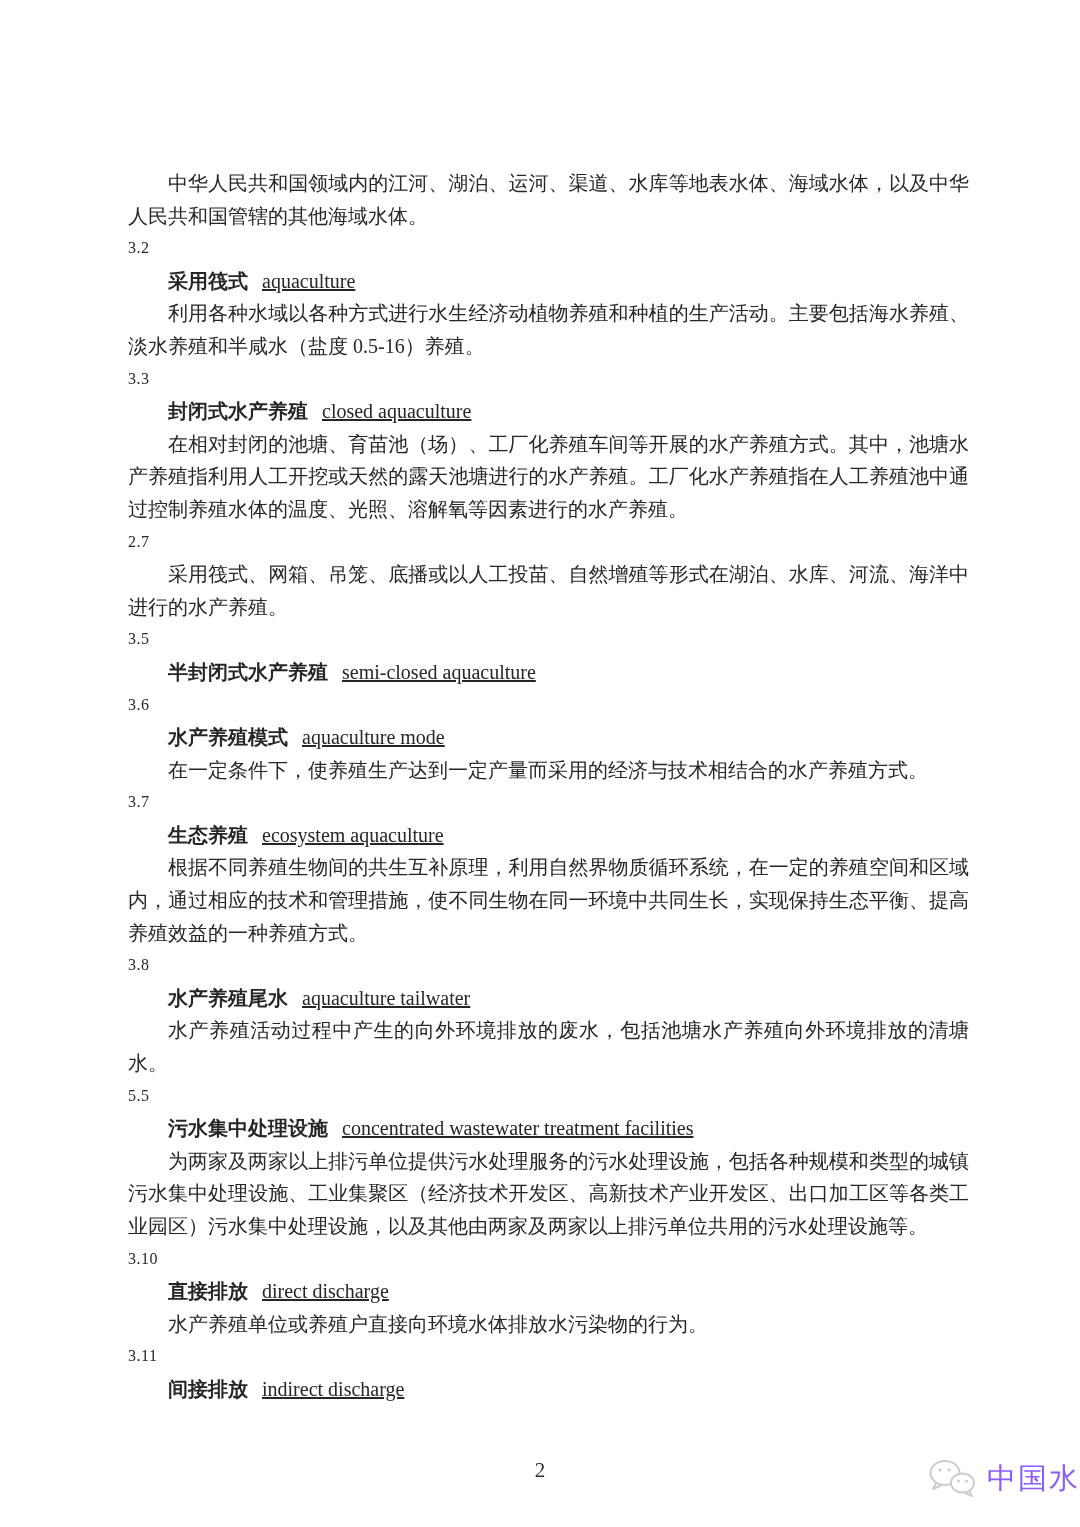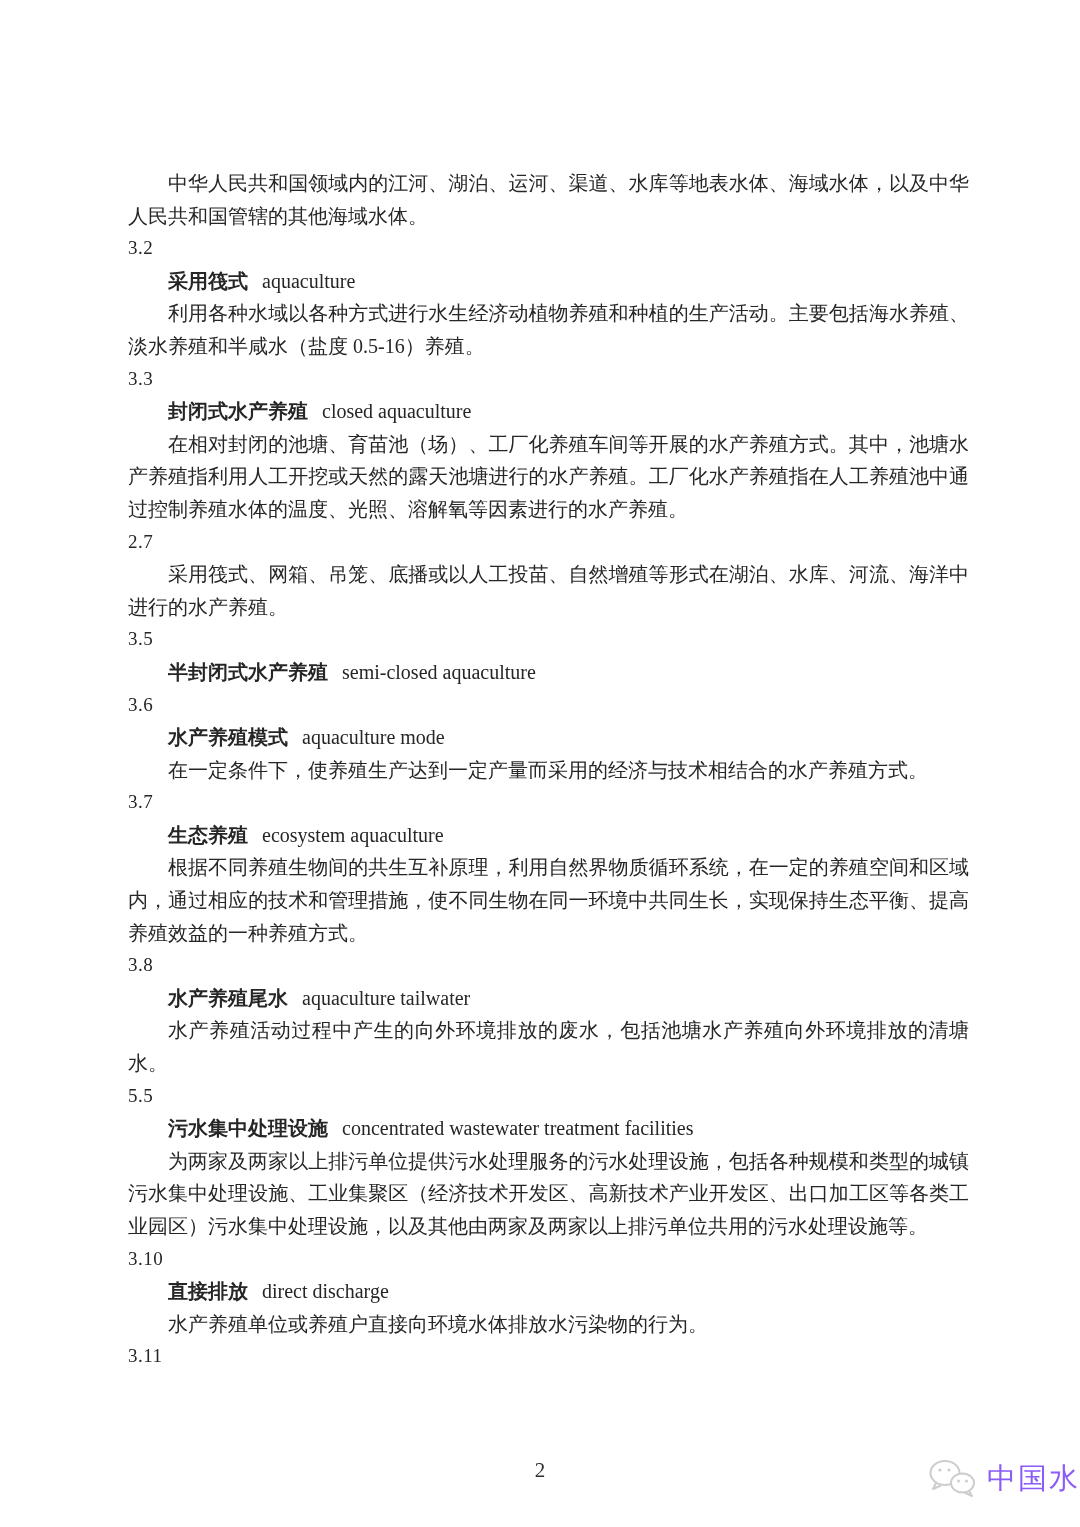--- a/index.html
+++ b/index.html
@@ -15,33 +15,34 @@
   .content {
     position: absolute;
     left: 128px;
     top: 132px;
     width: 841px;
     font-size: 20px;
     line-height: 32.6px;
     margin-top: 35px;
   }
   .sec-num {
-    font-size: 19px;
+    font-size: 16px;
     letter-spacing: 0.5px;
   }
   .term-line {
     padding-left: 40px; 
     white-space: nowrap;
   }
   .term-zh {
     font-weight: 700;
   }
   .term-en {
     margin-left: 14px;
     font-weight: 400;
+    text-decoration: underline;
   }
   p.def {
     margin: 0;
     text-indent: 40px; 
     text-align: justify;
     text-justify: inter-ideograph;
   }
   p.def:empty { display: none; }
   .pagenum {
     position: absolute;
@@ -140,20 +141,23 @@
     <section>
       <div class="sec-num">3.10</div>
       <div class="term-line">
         <span class="term-zh">直接排放</span><span class="term-en">direct discharge</span>
       </div>
       <p class="def">水产养殖单位或养殖户直接向环境水体排放水污染物的行为。</p>
     </section>
 
     <section>
       <div class="sec-num">3.11</div>
+      <div class="term-line">
+        <span class="term-zh">间接排放</span><span class="term-en">indirect discharge</span>
+      </div>
 
     </section>
 
   </div>
 
   <div class="pagenum">2</div>
 
   <div class="watermark">
     <span>
       <svg class="wm-icon" width="50" height="40" viewBox="0 0 50 40" xmlns="http://www.w3.org/2000/svg">

